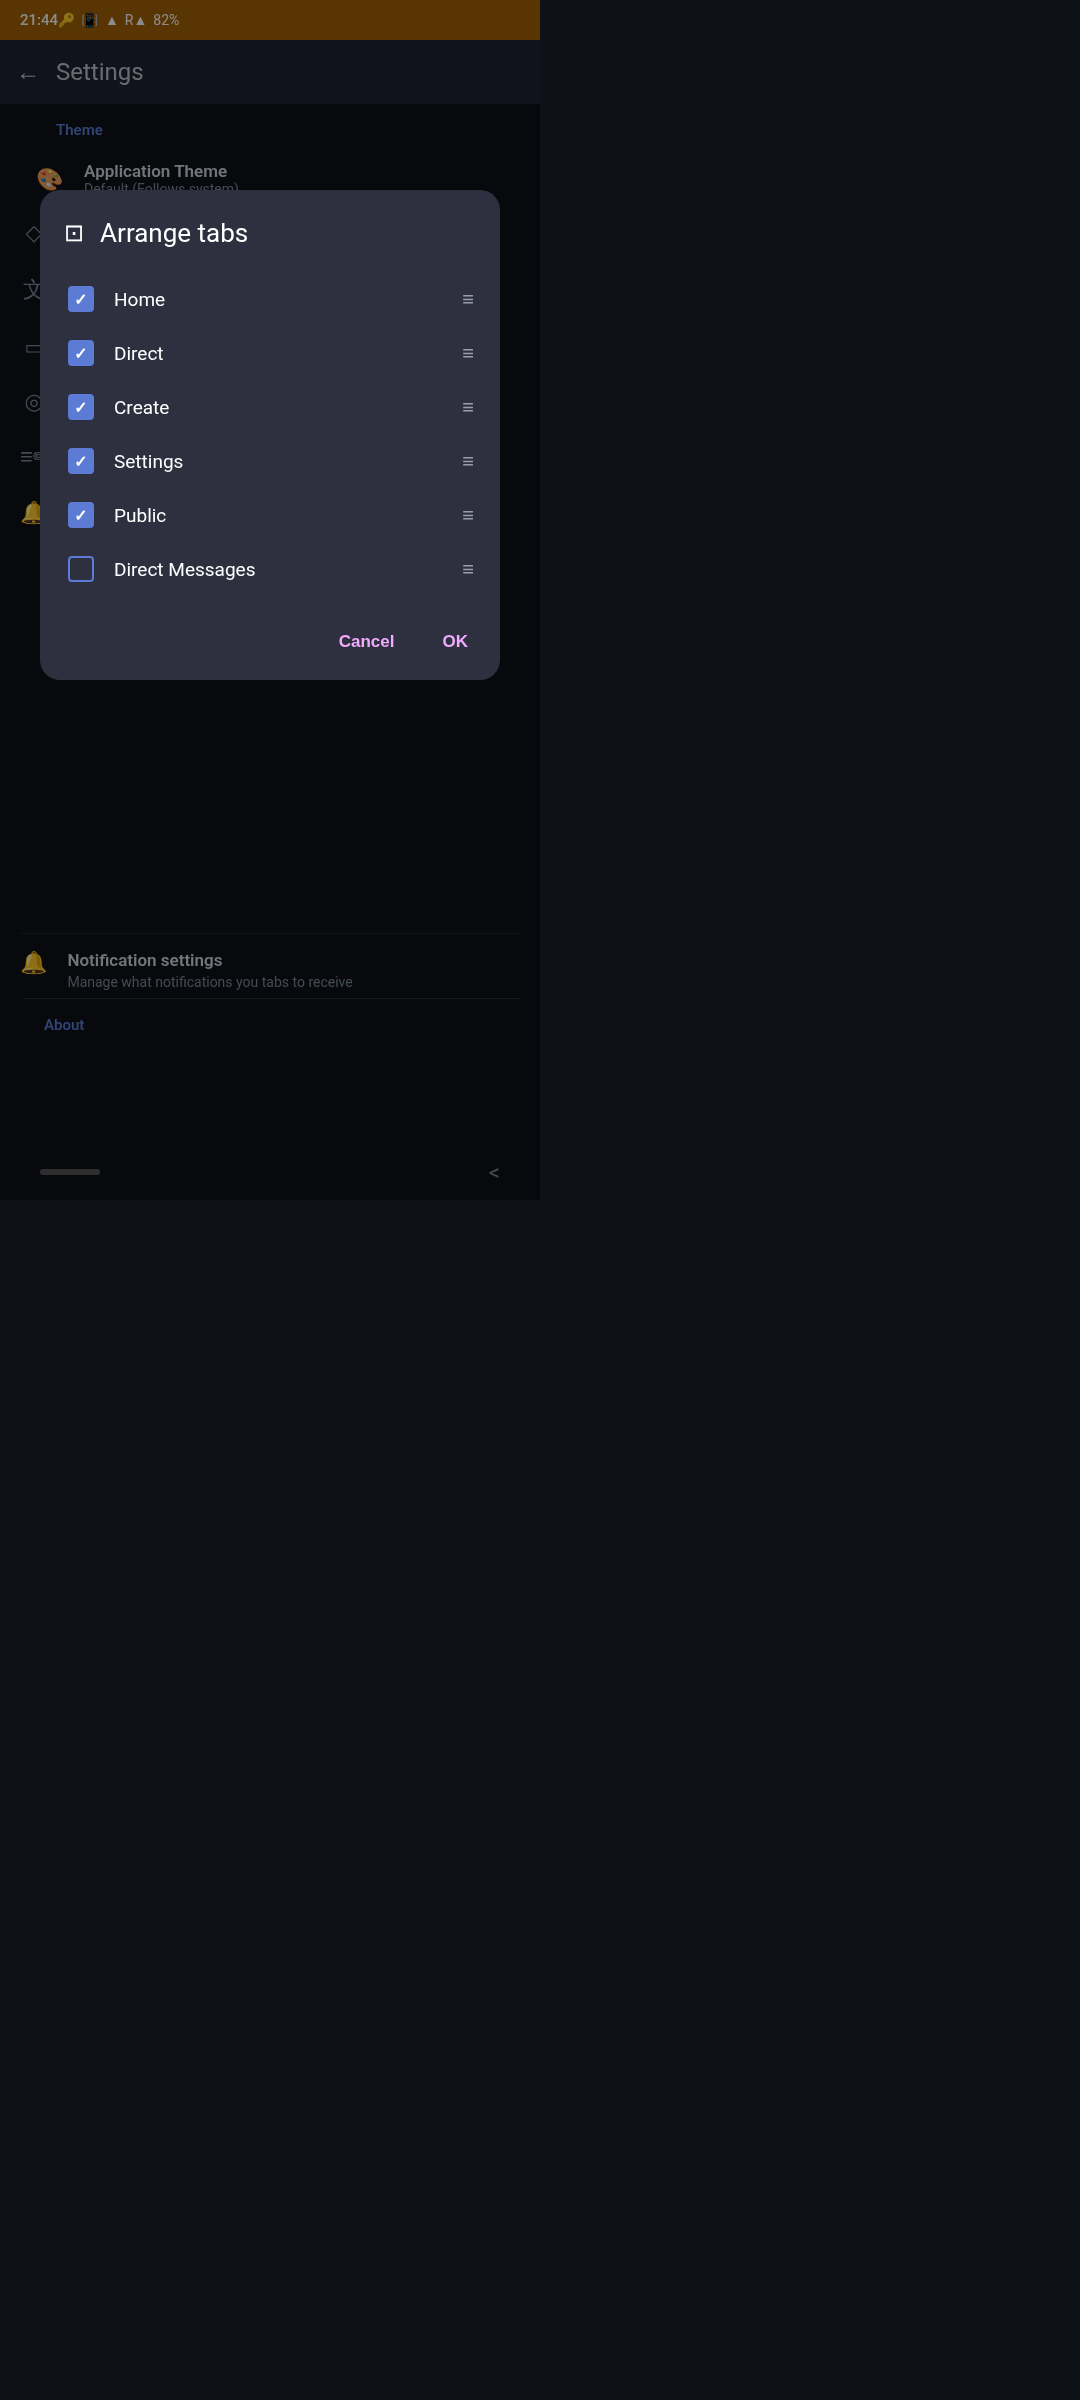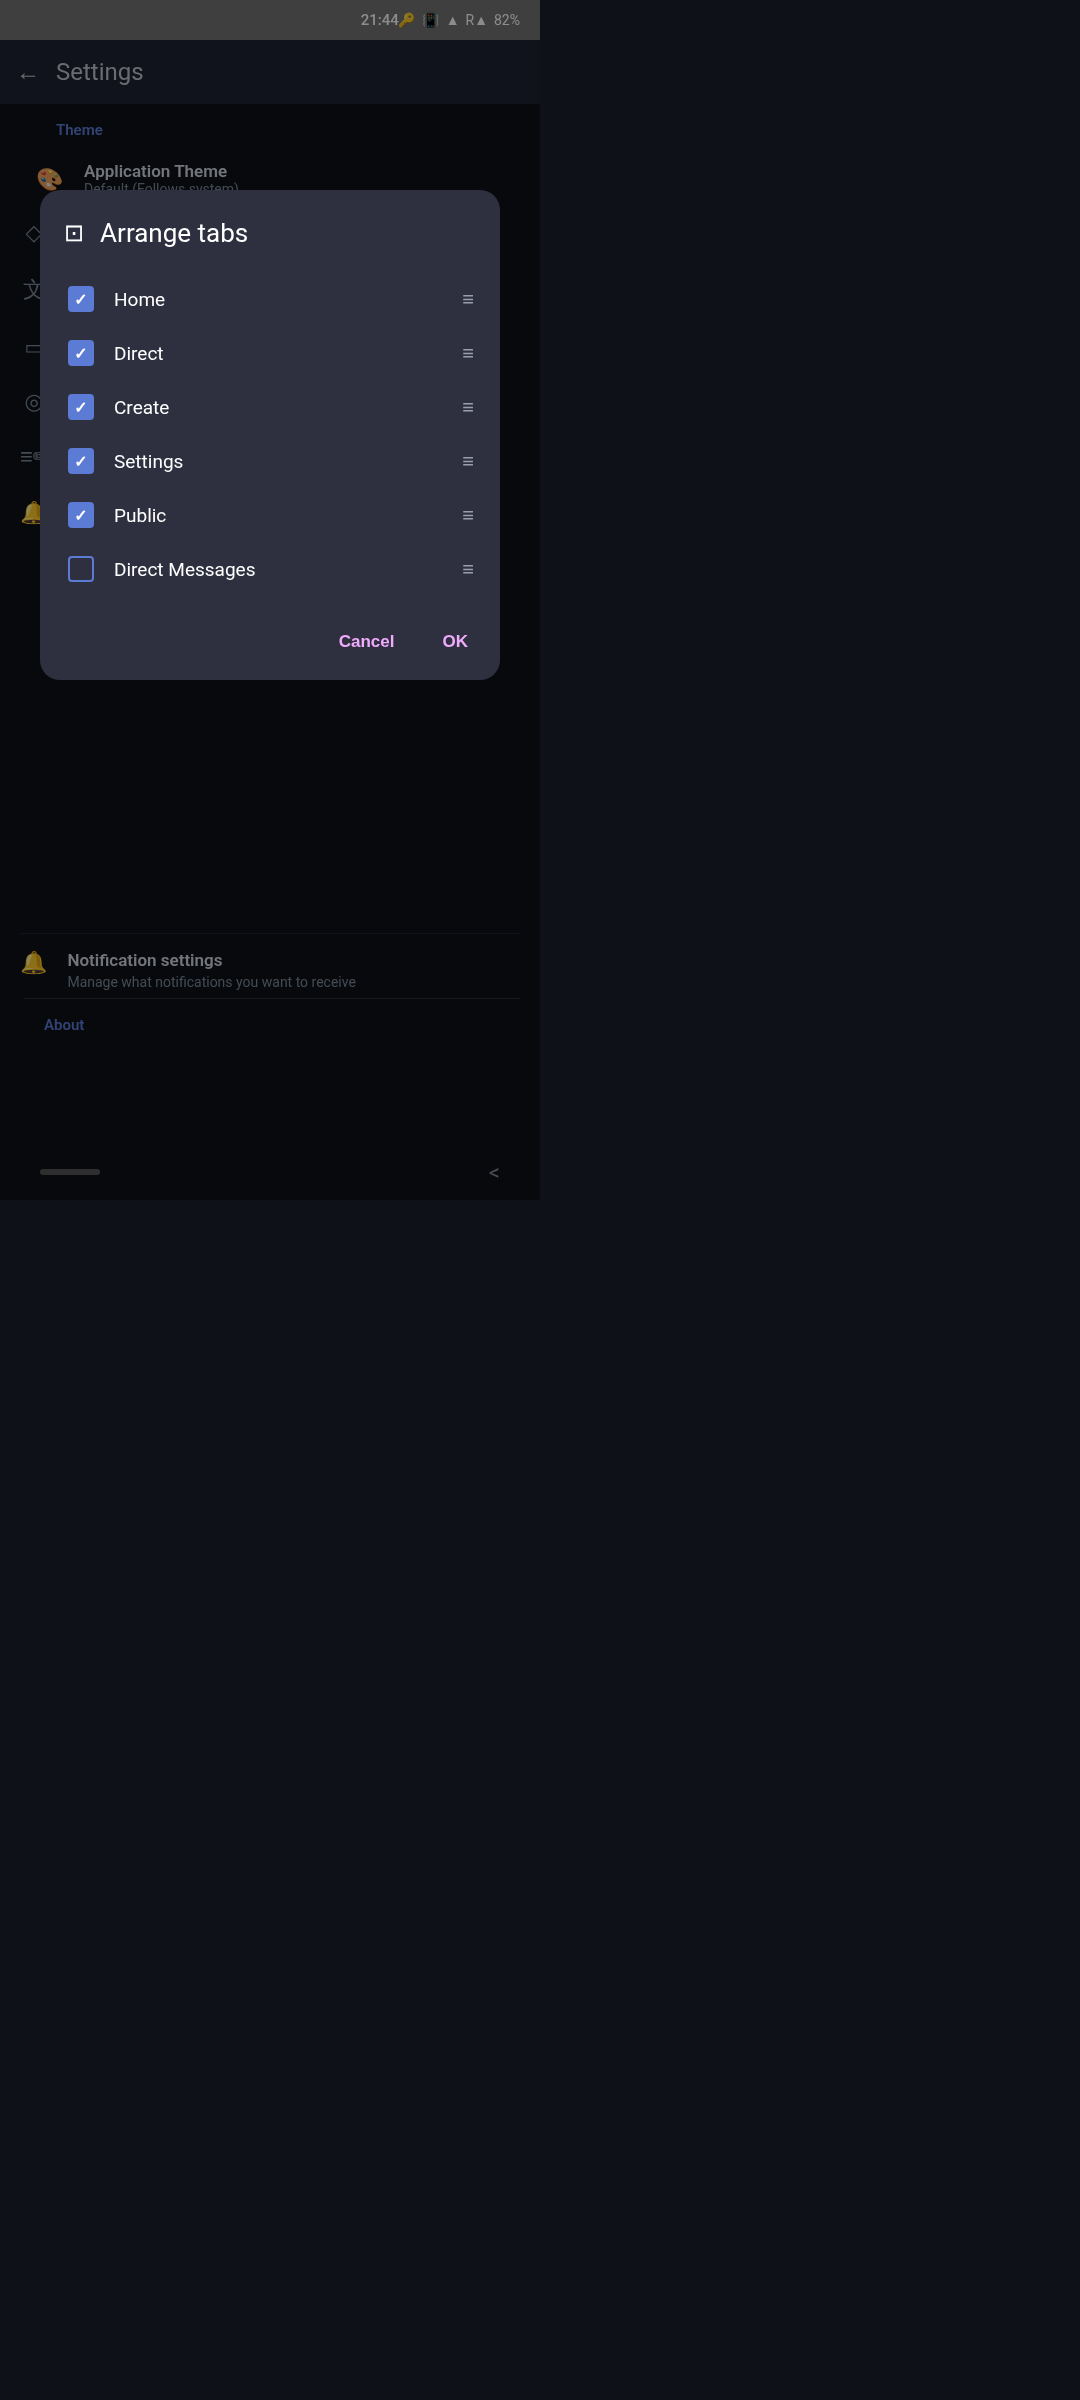--- a/index.html
+++ b/index.html
@@ -11,24 +11,24 @@
       background: #0e1117;
       font-family: 'Roboto', Arial, sans-serif;
       overflow: hidden;
       position: relative;
     }
 
     
     .status-bar {
       width: 100%;
       height: 40px;
-      background: #737373;
-      display: flex;
-      align-items: center;
-      justify-content: flex-end;
+      background: #a16207;
+      display: flex;
+      align-items: center;
+      justify-content: flex-start;
       padding: 0 20px;
     }
 
     .status-time {
       color: #ffffff;
       font-size: 15px;
       font-weight: 500;
     }
 
     .status-icons {
@@ -412,16 +412,16 @@
   <div class="home-indicator"></div>
   <span class="nav-back">&lt;</span>
 </div>
 
 <div style="position:absolute; bottom:200px; left:20px; right:20px; z-index:5; padding: 10px 0;">
   <div style="height:1px; background:#1e2433; margin-bottom:16px;"></div>
   <div style="display:flex; align-items:flex-start; gap:20px;">
     <span style="color:#7a8a9a; font-size:22px;">🔔</span>
     <div>
       <div style="color:#d0d5de; font-size:17px; font-weight:600;">Notification settings</div>
-      <div style="color:#7a8a9a; font-size:14px; margin-top:4px;">Manage what notifications you want to receive</div>
+      <div style="color:#7a8a9a; font-size:14px; margin-top:4px;">Manage what notifications you tabs to receive</div>
     </div>
   </div>
 </div>
 
 </body></html>

